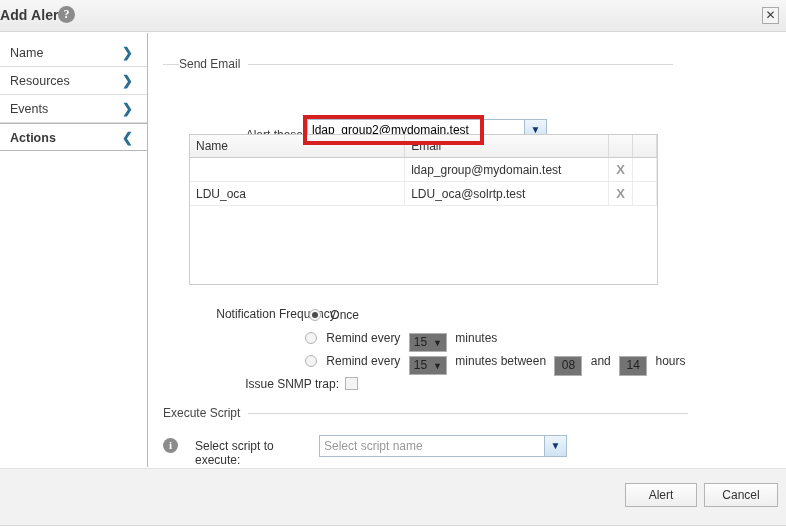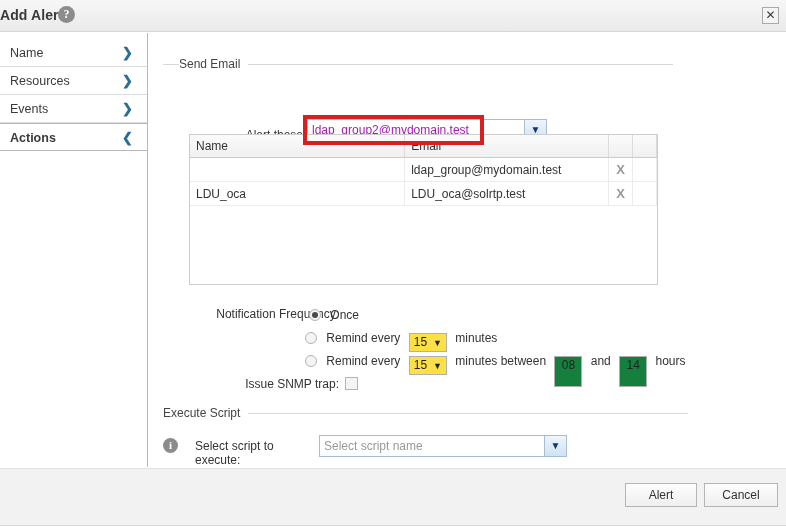--- a/index.html
+++ b/index.html
@@ -177,21 +177,21 @@
   .combo-input {
     position: absolute;
     left: 0; top: 0;
     right: 22px;
     bottom: 0;
     border: 0;
     outline: none;
     background: transparent;
     font-family: "Liberation Sans", sans-serif;
     font-size: 12px;
-    color: #a21caf;
+    color: #000000;
     padding: 0 4px;
     box-sizing: border-box;
   }
   .combo-input::placeholder { color: #999999; }
   .combo-arrow {
     position: absolute;
     right: 0; top: 0;
     width: 22px;
     height: 100%;
     box-sizing: border-box;
@@ -297,42 +297,42 @@
     width: 6px; height: 6px;
     border-radius: 50%;
     background: #4a4a4a;
   }
   .radio-label { margin-left: 6px; }
 
   .mini-select {
     display: inline-block;
     box-sizing: border-box;
     border: 1px solid #b0b0b0;
-    background: #fde047;
+    background: #737373;
     height: 19px;
     line-height: 17px;
     font-size: 12px;
     color: #222222;
     padding: 0 4px;
     vertical-align: -4px;
     margin: 0 5px;
     cursor: pointer;
   }
   .mini-select .caret {
     font-size: 9px;
     margin-left: 6px;
     color: #222222;
   }
   .hour-box {
     display: inline-block;
     box-sizing: border-box;
     border: 1px solid #b0b0b0;
-    background: #15803d;
+    background: #737373;
     width: 28px;
-    height: 31px;
+    height: 20px;
     line-height: 17px;
     font-size: 12px;
     color: #222222;
     text-align: center;
     vertical-align: -4px;
     margin: 0 5px;
   }
 
   .lbl-snmp {
     left: 44px;

